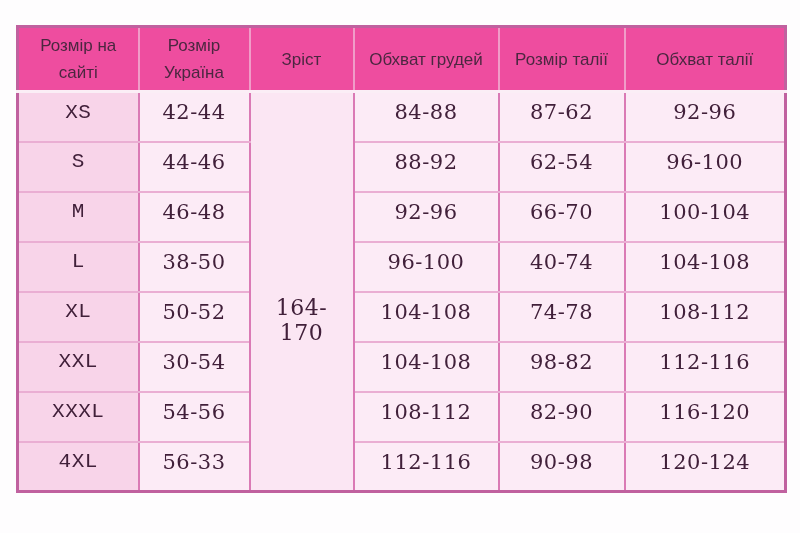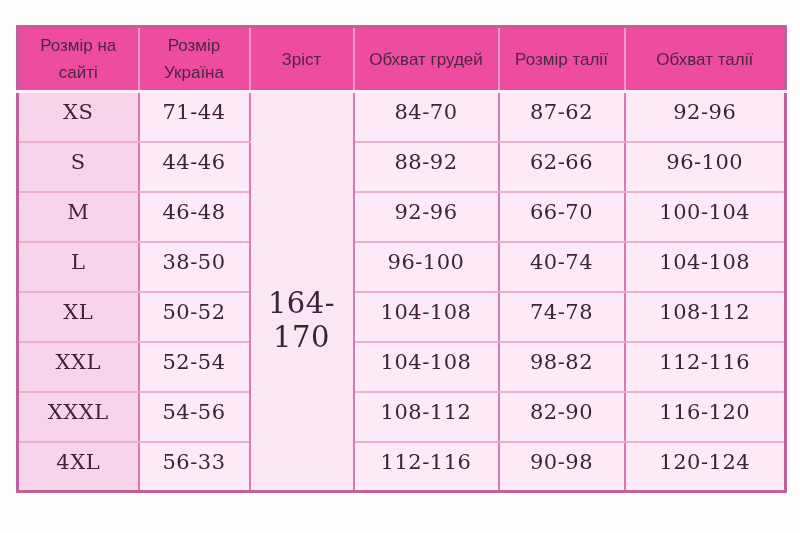--- a/index.html
+++ b/index.html
@@ -51,29 +51,29 @@
     font-size:21px;
     letter-spacing:0.5px;
     text-align:center;
     vertical-align:middle;
     padding:0 4px 10px 4px;
     border-top:2px solid var(--row-border);
     border-bottom:2px solid var(--row-border);
     border-left:2px solid var(--col-border);
     border-right:2px solid var(--col-border);
   }
-  td.size-site{background:var(--size-col-bg);}
+  td.size-site{background:var(--size-col-bg);font-family:Liberation Mono, monospace;}
   td.height-cell{
     background:var(--height-cell-bg);
     padding-bottom:0;
   }
   td.height-cell .height-val{
     display:inline-block;
     transform:translateY(28px);
-    font-size:29px;
+    font-size:22px;
   }
 </style>
 </head>
 <body>
 
 <div class="page">
   <table class="size-chart">
     <colgroup>
       <col style="width:121px">
       <col style="width:111px">
@@ -88,33 +88,33 @@
         <th>Розмір Україна</th>
         <th>Зріст</th>
         <th>Обхват грудей</th>
         <th>Розмір талії</th>
         <th>Обхват талії</th>
       </tr>
     </thead>
     <tbody>
       <tr>
         <td class="size-site">XS</td>
-        <td>71-44</td>
+        <td>42-44</td>
         <td class="height-cell" rowspan="8">
           <span class="height-val">164-170</span>
         </td>
-        <td>84-70</td>
+        <td>84-88</td>
         <td>87-62</td>
         <td>92-96</td>
       </tr>
       <tr>
         <td class="size-site">S</td>
         <td>44-46</td>
         <td>88-92</td>
-        <td>62-66</td>
+        <td>62-54</td>
         <td>96-100</td>
       </tr>
       <tr>
         <td class="size-site">M</td>
         <td>46-48</td>
         <td>92-96</td>
         <td>66-70</td>
         <td>100-104</td>
       </tr>
       <tr>
@@ -126,21 +126,21 @@
       </tr>
       <tr>
         <td class="size-site">XL</td>
         <td>50-52</td>
         <td>104-108</td>
         <td>74-78</td>
         <td>108-112</td>
       </tr>
       <tr>
         <td class="size-site">XXL</td>
-        <td>52-54</td>
+        <td>30-54</td>
         <td>104-108</td>
         <td>98-82</td>
         <td>112-116</td>
       </tr>
       <tr>
         <td class="size-site">XXXL</td>
         <td>54-56</td>
         <td>108-112</td>
         <td>82-90</td>
         <td>116-120</td>

